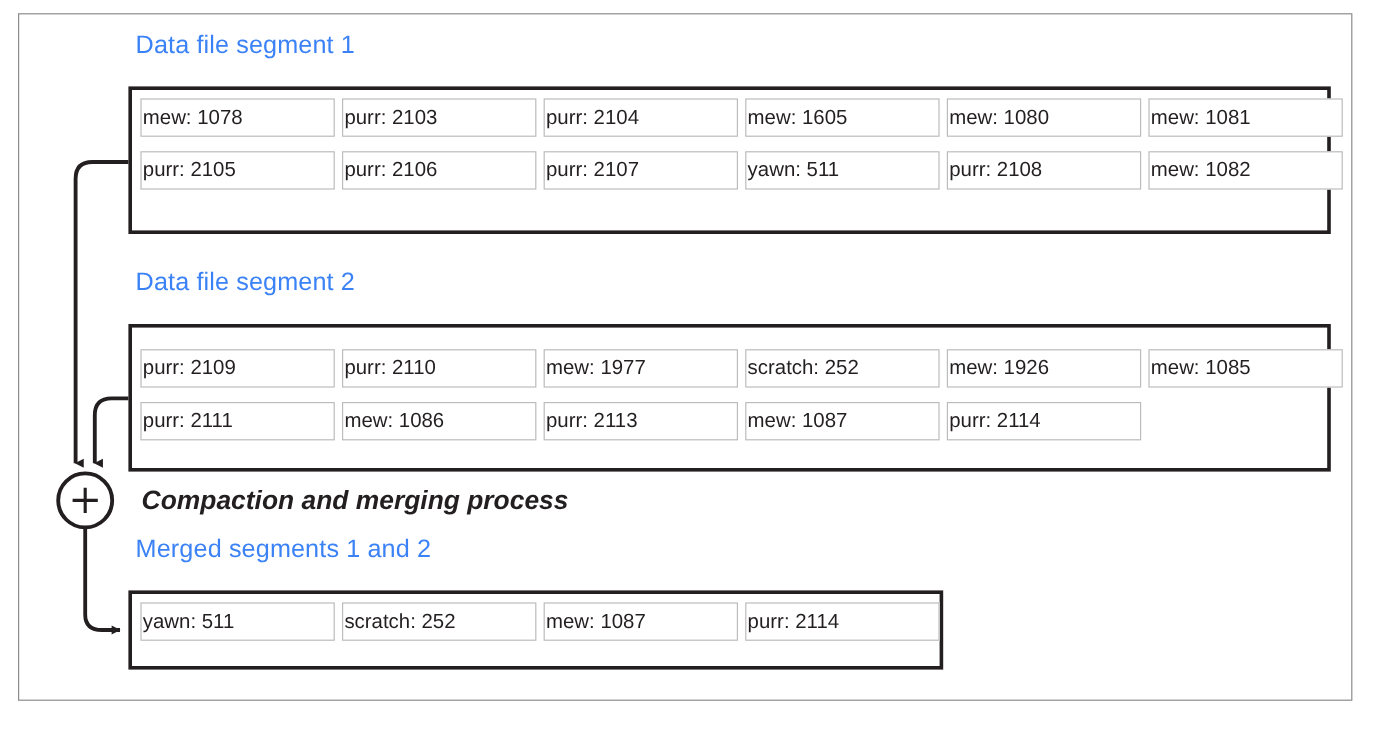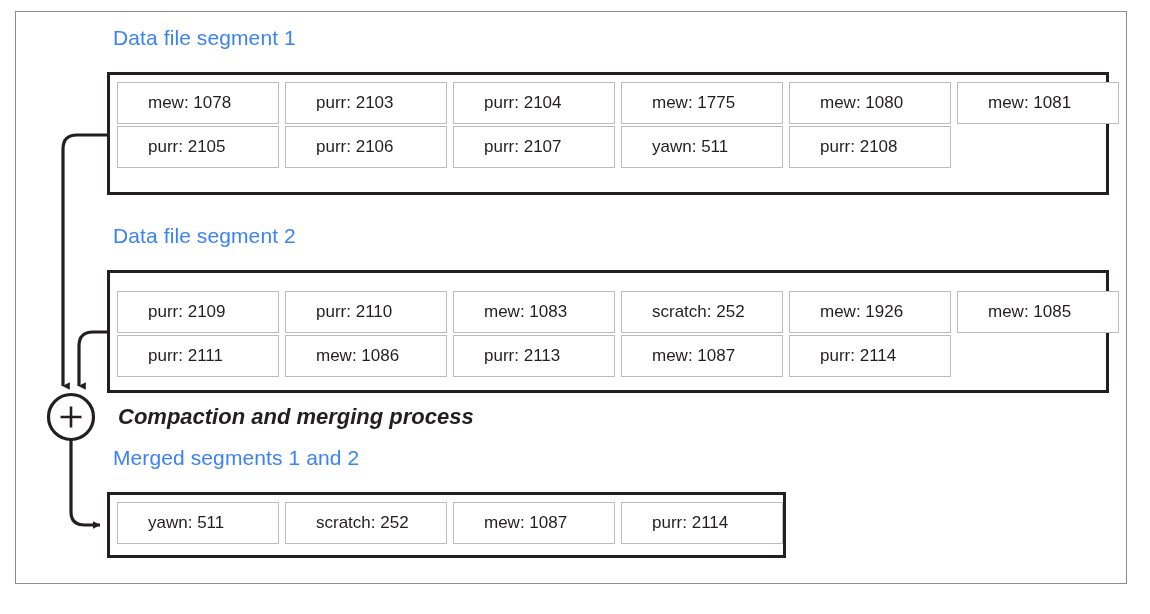--- a/index.html
+++ b/index.html
@@ -53,26 +53,26 @@
   }
   .seg-row {
     display: flex;
     flex-direction: row;
     gap: 6px;
     height: 38px;
   }
   .cell {
     flex: 0 0 auto;
     width: 162px;
-    height: 42px;
+    height: 32px;
     border: 1.5px solid #bcbcbc;
     box-sizing: border-box;
     display: flex;
     align-items: center;
-    padding-left: 30px;
+    padding-left: 1px;
     font-size: 17px;
     color: #231f20;
     background: #ffffff;
     white-space: nowrap;
     overflow: hidden;
   }
 
   
   #compaction-label {
     position: absolute;
@@ -102,40 +102,41 @@
 
   <div id="outer-frame"></div>
 
   <div class="section-title" style="left:113px; top:26px;">Data file segment 1</div>
 
   <div class="segment-box" id="segment-1-box" style="left:107px; top:72px; width:1002px; height:123px;">
     <div class="seg-row">
       <div class="cell">mew: 1078</div>
       <div class="cell">purr: 2103</div>
       <div class="cell">purr: 2104</div>
-      <div class="cell">mew: 1775</div>
+      <div class="cell">mew: 1605</div>
       <div class="cell">mew: 1080</div>
       <div class="cell">mew: 1081</div>
     </div>
     <div class="seg-row">
       <div class="cell">purr: 2105</div>
       <div class="cell">purr: 2106</div>
       <div class="cell">purr: 2107</div>
       <div class="cell">yawn: 511</div>
       <div class="cell">purr: 2108</div>
+      <div class="cell">mew: 1082</div>
     </div>
   </div>
 
   <div class="section-title" style="left:113px; top:224px;">Data file segment 2</div>
 
   <div class="segment-box" id="segment-2-box" style="left:107px; top:270px; width:1002px; height:123px;justify-content:center;">
     <div class="seg-row">
       <div class="cell">purr: 2109</div>
       <div class="cell">purr: 2110</div>
-      <div class="cell">mew: 1083</div>
+      <div class="cell">mew: 1977</div>
       <div class="cell">scratch: 252</div>
       <div class="cell">mew: 1926</div>
       <div class="cell">mew: 1085</div>
     </div>
     <div class="seg-row">
       <div class="cell">purr: 2111</div>
       <div class="cell">mew: 1086</div>
       <div class="cell">purr: 2113</div>
       <div class="cell">mew: 1087</div>
       <div class="cell">purr: 2114</div>

